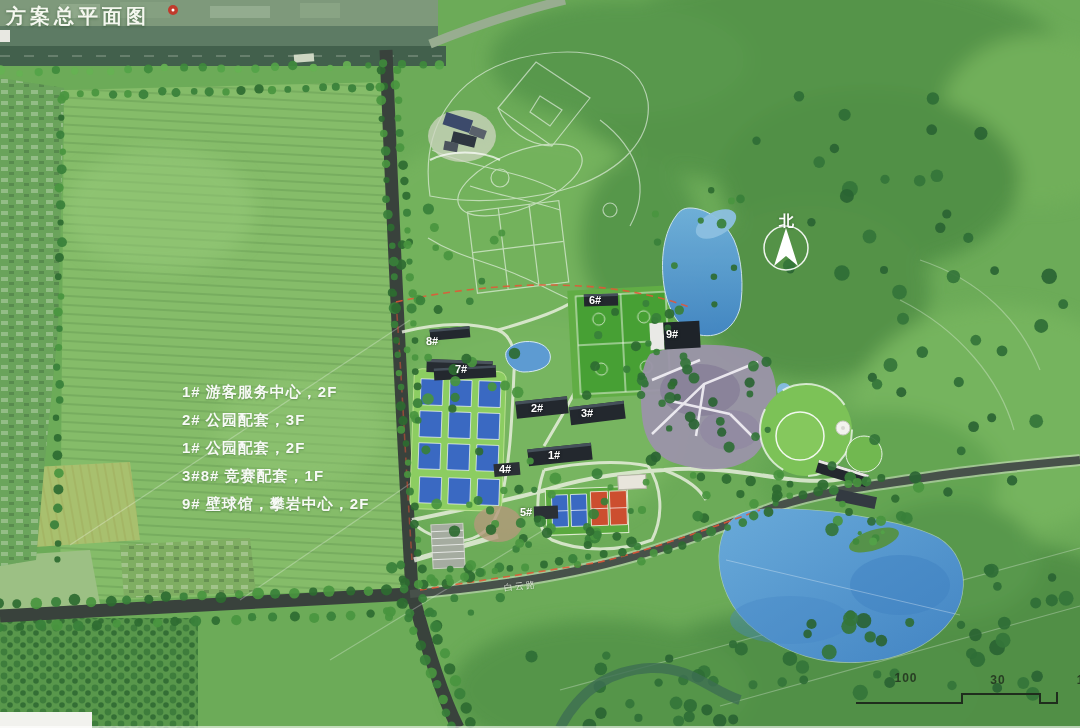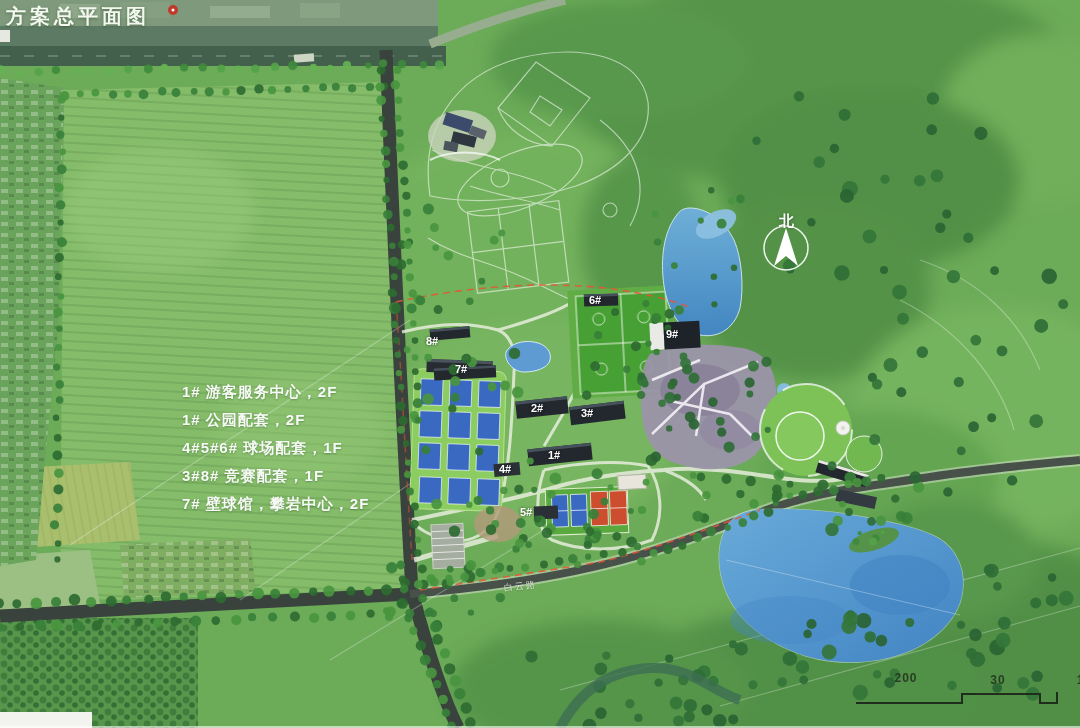--- a/index.html
+++ b/index.html
@@ -857,36 +857,36 @@
 <g>
   <rect x="0" y="712" width="92" height="16" fill="#f2f2ee"></rect>
   <rect x="0" y="726" width="1080" height="2" fill="#ffffff" opacity="0.6"></rect>
 </g>
 </svg>
 
 <div class="ovl title">方案总平面图</div>
 
 <div class="ovl legend">
   <div class="li">1# 游客服务中心，2F</div>
+  <div class="li">2# 公园配套，3F</div>
   <div class="li">1# 公园配套，2F</div>
-  <div class="li">4#5#6# 球场配套，1F</div>
   <div class="li">3#8# 竞赛配套，1F</div>
-  <div class="li">7# 壁球馆，攀岩中心，2F</div>
+  <div class="li">9# 壁球馆，攀岩中心，2F</div>
 </div>
 
 <div class="ovl ml ml8">8#</div>
 <div class="ovl ml ml7">7#</div>
 <div class="ovl ml ml6">6#</div>
 <div class="ovl ml ml9">9#</div>
 <div class="ovl ml ml2">2#</div>
 <div class="ovl ml ml3">3#</div>
 <div class="ovl ml ml1">1#</div>
 <div class="ovl ml ml4">4#</div>
 <div class="ovl ml ml5">5#</div>
 
 <div class="ovl roadlbl">白云路</div>
 <div class="ovl north">北</div>
 
-<div class="ovl sc sc0">200</div>
+<div class="ovl sc sc0">100</div>
 <div class="ovl sc sc1">30</div>
 <div class="ovl sc sc2">10 M</div>
 
 </div>
 
 </body></html>

